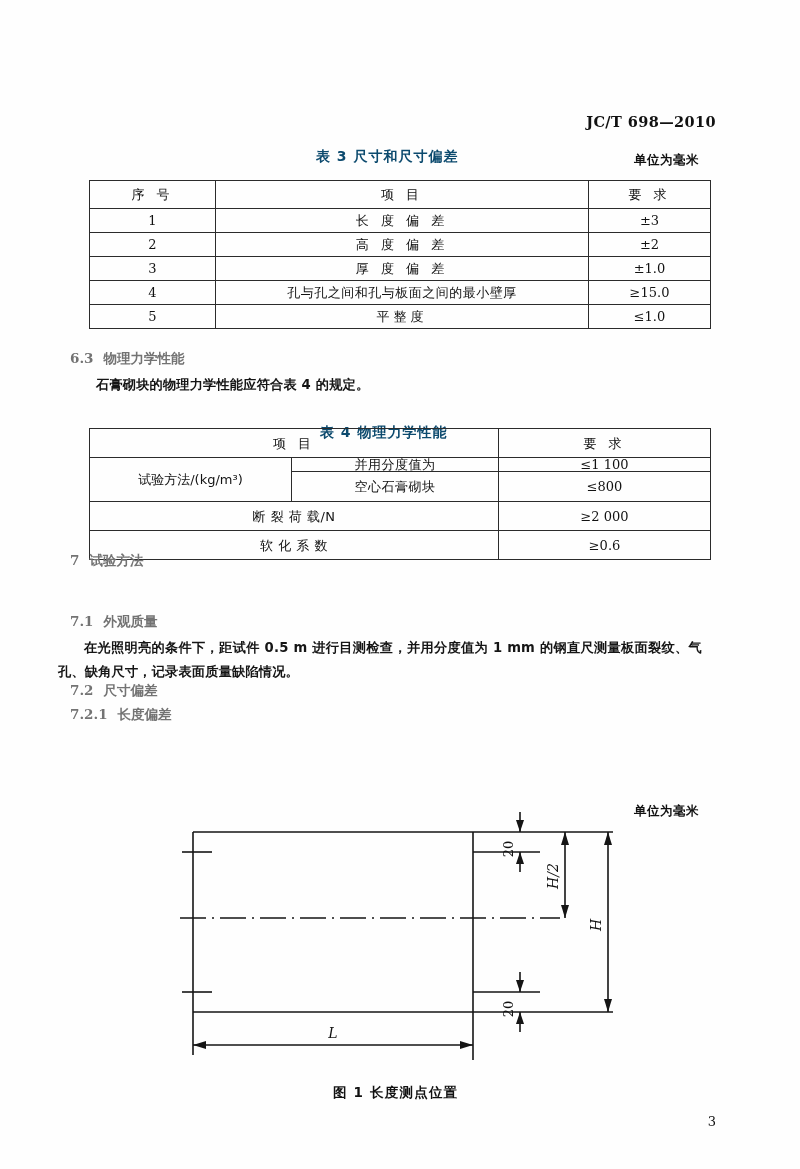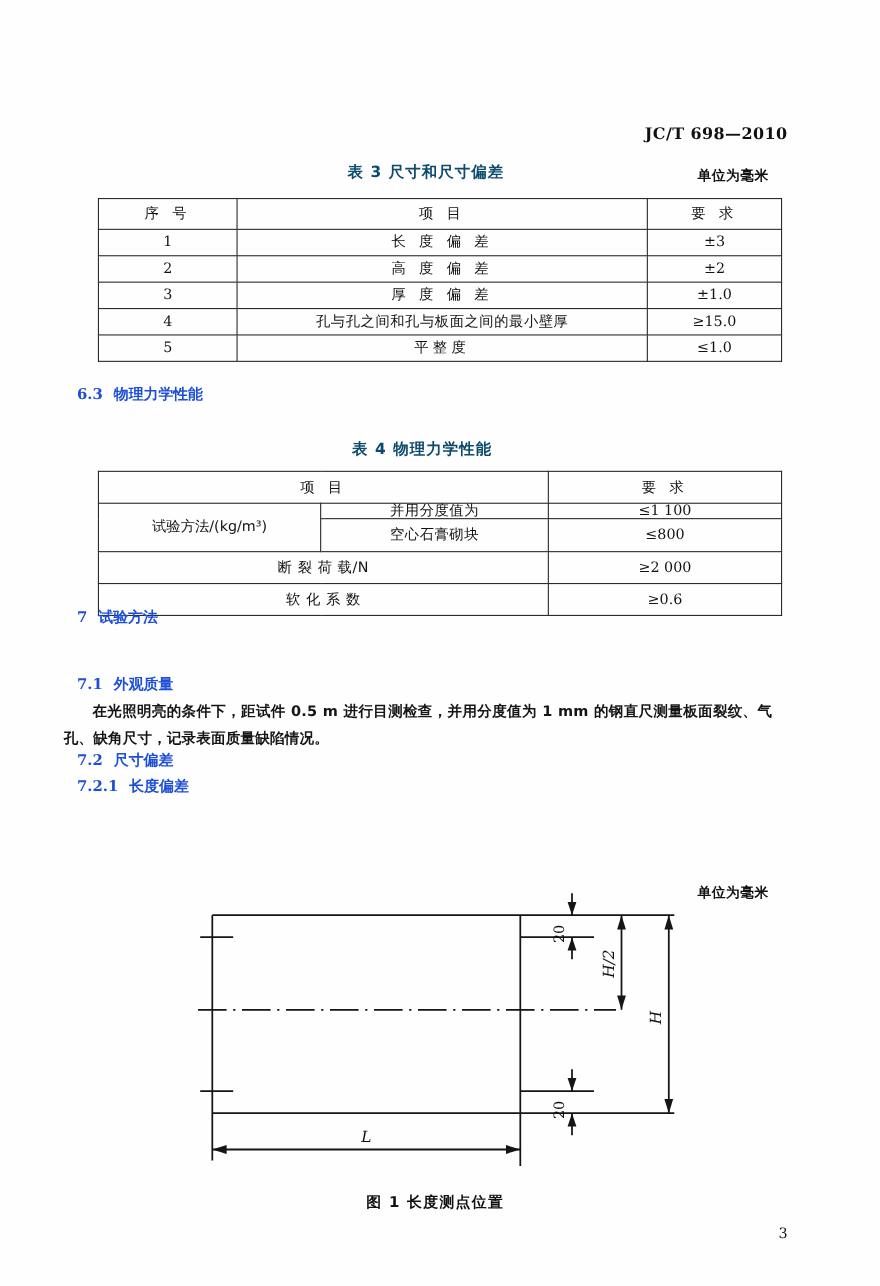--- a/index.html
+++ b/index.html
@@ -90,21 +90,21 @@
   }
   .doc-table .spaced {
     letter-spacing: 4px;
   }
 
   
   .sec-head {
     position: absolute;
     font-size: 13.5px;
     font-weight: bold;
-    color: #1d4ed8;
+    color: #737373;
     white-space: nowrap;
   }
   .sec-head .numpart {
     font-family: "DejaVu Serif", "Liberation Serif", serif;
     margin-right: 10px;
   }
   .para {
     position: absolute;
     font-size: 13.2px;
     color: #151515;
@@ -194,22 +194,25 @@
         <td class="num" style="height:23px;">5</td>
         <td class="item-cn spaced">平整度</td>
         <td class="val">≤1.0</td>
       </tr>
     </tbody>
   </table>
 
   <div class="sec-head" style="left:70px; top:350px;">
     <span class="numpart">6.3</span><span>物理力学性能</span>
   </div>
-
-  <div class="tbl-title" style="left:320px; top:400px;">表 4   物理力学性能</div>
+  <div class="para" style="left:70px; top:373px; width:640px;">
+    <span class="para-indent" style="display:block;">石膏砌块的物理力学性能应符合表 4 的规定。</span>
+  </div>
+
+  <div class="tbl-title" style="left:320px; top:424px;">表 4   物理力学性能</div>
 
   <table class="doc-table" style="left:89px; top:428px; width:621px;">
     <colgroup>
       <col style="width:202px">
       <col style="width:207px">
       <col style="width:212px">
     </colgroup>
     <thead>
       <tr>
         <th colspan="2" style="height:28px;">项  目</th>

